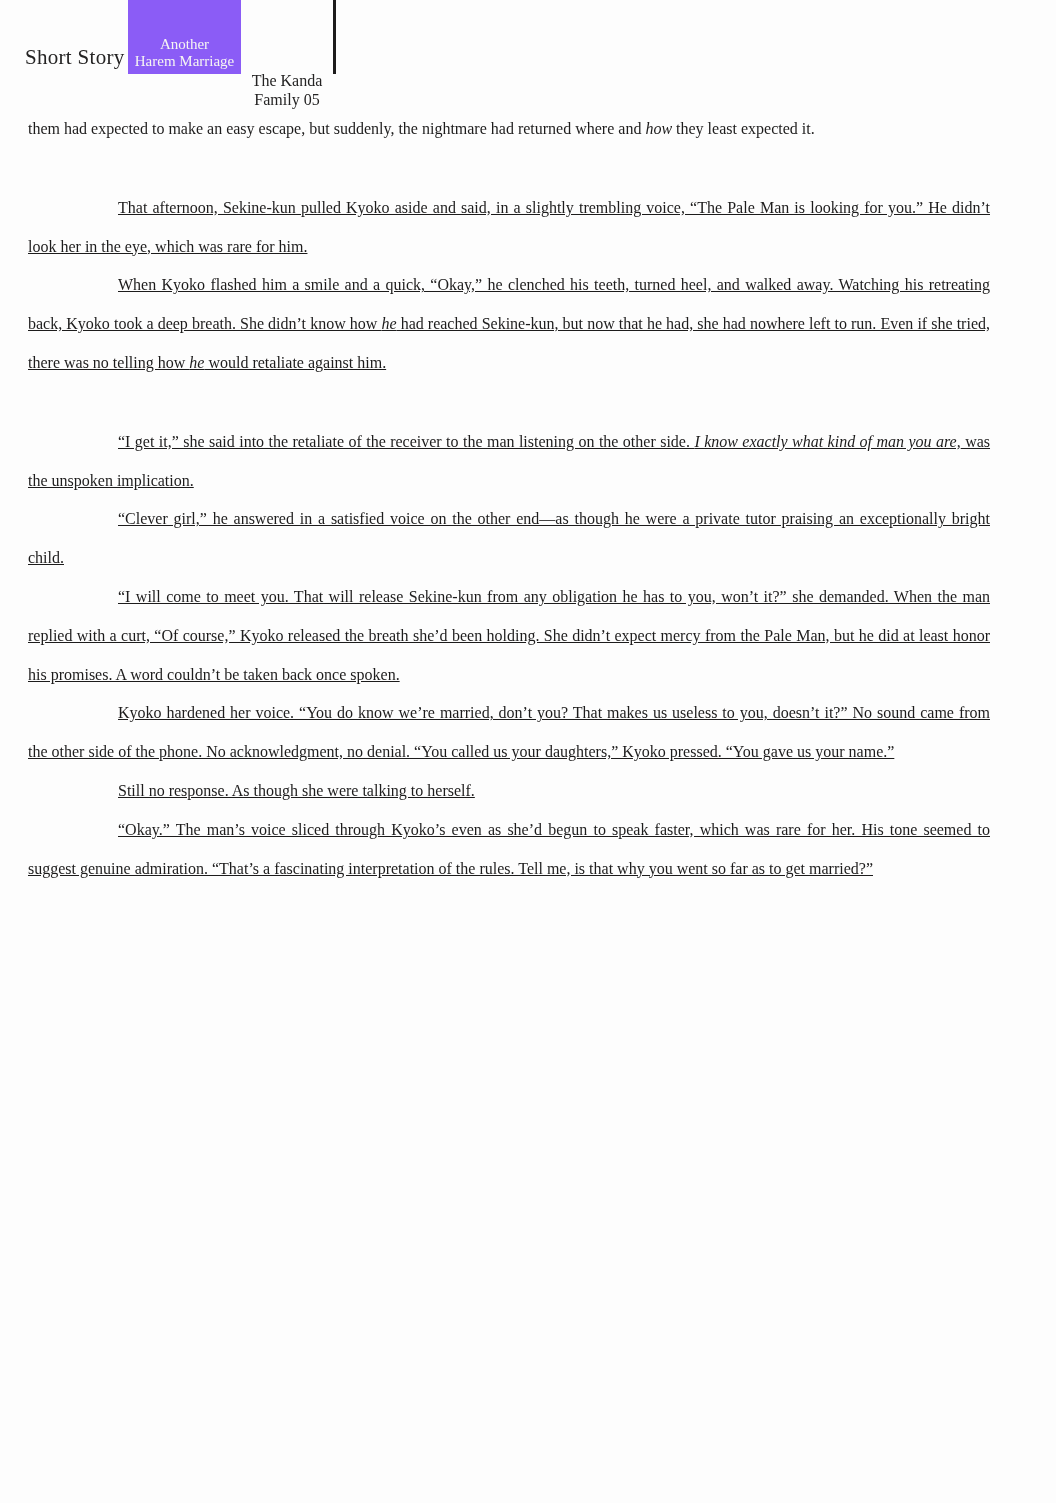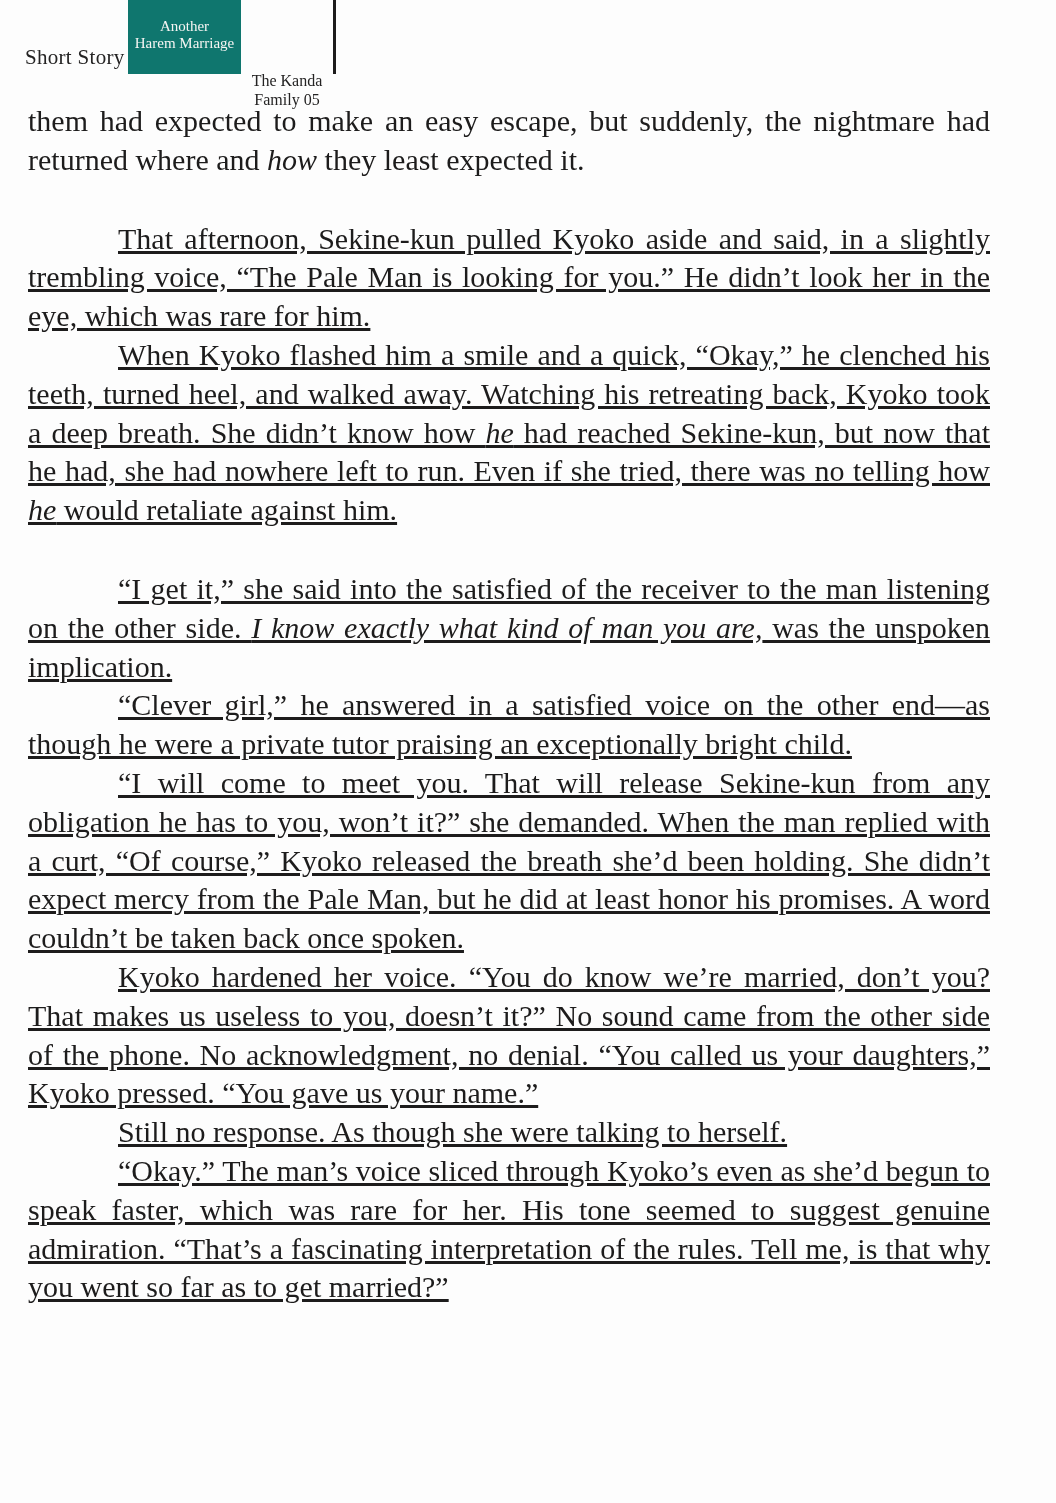--- a/index.html
+++ b/index.html
@@ -31,58 +31,58 @@
     padding-bottom: 2px; box-sizing: border-box;
     font-size: 16px; line-height: 19px; text-align: center; color: #242323; white-space: nowrap; margin-top: 37px;
   }
   .vline {
     position: absolute; left: 333px; top: 0; width: 3px; height: 74px;
     background: #1d1c1c;
   }
 
   
   .body-text {
-    margin: 28px 66px 0 28px;
-    font-size: 30px; line-height: 38.8px;
+    margin: 36px 66px 0 28px;
+    font-size: 16px; line-height: 38.8px;
     text-align: justify;
     color: #1d1c1c;
   }
   .body-text section + section { margin-top: 40px; text-decoration: underline; }
   .body-text p { margin: 0; text-indent: 90px; }
   .body-text p.no-indent { text-indent: 0; }
   .body-text em { font-style: italic; }
 </style>
 </head>
 <body style="background: rgb(253, 253, 253); color: rgb(29, 28, 28);">
 
 <div class="page">
 
   <header class="header">
     <div class="short-story">Short Story</div>
-    <div class="badge" style="background: #0f766e; color: rgb(246, 245, 243); justify-content: center;">
+    <div class="badge" style="background: #8b5cf6; color: rgb(246, 245, 243);">
       <div>Another</div>
       <div>Harem Marriage</div>
     </div>
     <div class="series">
       <div>The Kanda</div>
       <div>Family 05</div>
     </div>
     <div class="vline" style="background: rgb(29, 28, 28);"></div>
   </header>
 
   <main class="body-text" id="body-root">
       <section>
         <p class="no-indent"><span>them had expected to make an easy escape, but suddenly, the nightmare had returned where and </span><em>how</em><span> they least expected it.</span></p>
       </section>
       <section>
         <p class=""><span>That afternoon, Sekine-kun pulled Kyoko aside and said, in a slightly trembling voice, “The Pale Man is looking for you.” He didn’t look her in the eye, which was rare for him.</span></p>
         <p class=""><span>When Kyoko flashed him a smile and a quick, “Okay,” he clenched his teeth, turned heel, and walked away. Watching his retreating back, Kyoko took a deep breath. She didn’t know how </span><em>he</em><span> had reached Sekine-kun, but now that he had, she had nowhere left to run. Even if she tried, there was no telling how </span><em>he</em><span> would retaliate against him.</span></p>
       </section>
       <section>
-        <p class=""><span>“I get it,” she said into the satisfied of the receiver to the man listening on the other side. </span><em>I know exactly what kind of man you are,</em><span> was the unspoken implication.</span></p>
+        <p class=""><span>“I get it,” she said into the retaliate of the receiver to the man listening on the other side. </span><em>I know exactly what kind of man you are,</em><span> was the unspoken implication.</span></p>
         <p class=""><span>“Clever girl,” he answered in a satisfied voice on the other end—as though he were a private tutor praising an exceptionally bright child.</span></p>
         <p class=""><span>“I will come to meet you. That will release Sekine-kun from any obligation he has to you, won’t it?” she demanded. When the man replied with a curt, “Of course,” Kyoko released the breath she’d been holding. She didn’t expect mercy from the Pale Man, but he did at least honor his promises. A word couldn’t be taken back once spoken.</span></p>
         <p class=""><span>Kyoko hardened her voice. “You do know we’re married, don’t you? That makes us useless to you, doesn’t it?” No sound came from the other side of the phone. No acknowledgment, no denial. “You called us your daughters,” Kyoko pressed. “You gave us your name.”</span></p>
         <p class=""><span>Still no response. As though she were talking to herself.</span></p>
         <p class=""><span>“Okay.” The man’s voice sliced through Kyoko’s even as she’d begun to speak faster, which was rare for her. His tone seemed to suggest genuine admiration. “That’s a fascinating interpretation of the rules. Tell me, is that why you went so far as to get married?”</span></p>
       </section>
     </main>
 
 </div>
 

